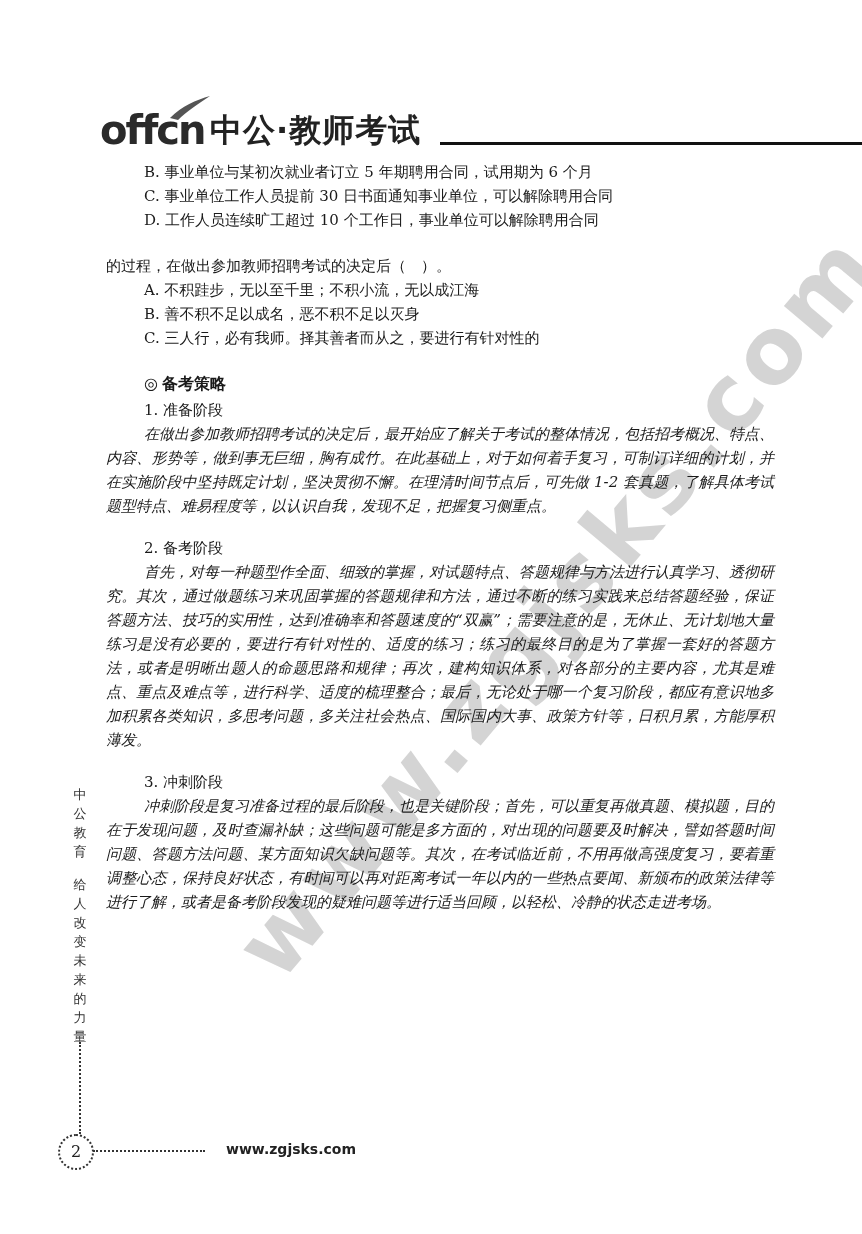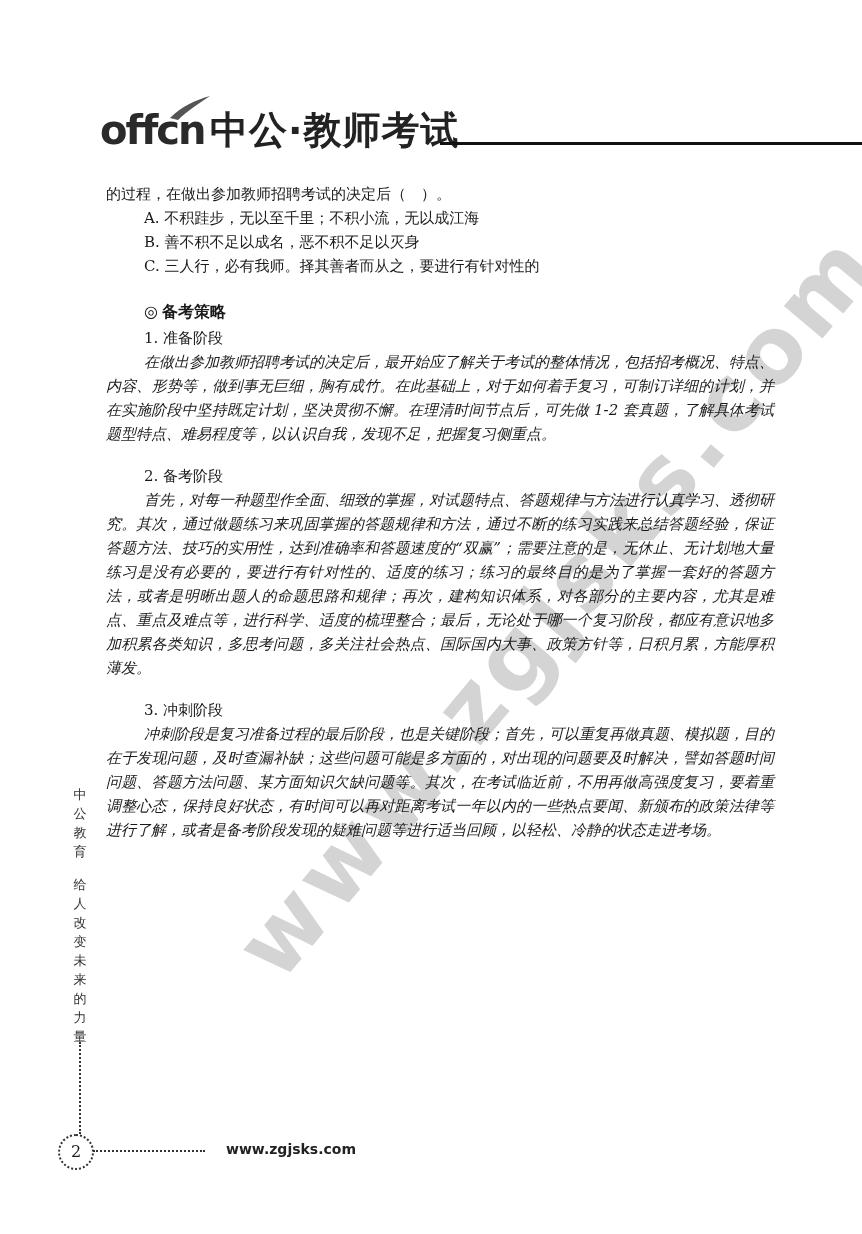--- a/index.html
+++ b/index.html
@@ -14,21 +14,21 @@
       font-family: "DejaVu Sans", "Liberation Sans", sans-serif;
       font-weight: bold; font-size: 40px; letter-spacing: -2px; color: #2a2a2a;
       line-height: 40px;
     }
     .logo-swoosh {
       position: absolute; left: 68px; top: 2px; width: 44px; height: 26px;
     }
     .logo-title {
       position: absolute; left: 110px; top: 20px;
       font-family: "DejaVu Sans", "Liberation Sans", sans-serif;
-      font-weight: bold; font-size: 38px; color: #222; line-height: 36px;
+      font-weight: bold; font-size: 32px; color: #222; line-height: 36px;
       letter-spacing: 1px;
     }
     .header-rule {
       position: absolute; left: 340px; top: 50px; width: 422px; height: 3px; background: #111;
     }
     .content {
       position: absolute; left: 106px; top: 160px; width: 668px;
       font-size: 15px; line-height: 24px;
     }
     .line { white-space: nowrap; }
@@ -82,20 +82,25 @@
     <path d="M2 24 C 14 12, 28 6, 42 2 C 30 10, 18 18, 10 26 Z" fill="#555"></path>
   </svg>
   <span class="logo-officn">offcn</span>
   <span class="logo-title">中公·教师考试</span>
   <div class="header-rule"></div>
 </div>
 
 <div class="watermark">www.zgjsks.com</div>
 
 <div class="content">
+  <div>
+    <div class="line opt">B. 事业单位与某初次就业者订立 5 年期聘用合同，试用期为 6 个月</div>
+    <div class="line opt">C. 事业单位工作人员提前 30 日书面通知事业单位，可以解除聘用合同</div>
+    <div class="line opt">D. 工作人员连续旷工超过 10 个工作日，事业单位可以解除聘用合同</div>
+  </div>
 
   <div class="gap-lg"></div>
 
   <div>
     <div class="line">的过程，在做出参加教师招聘考试的决定后（　）。</div>
     <div class="line opt">A. 不积跬步，无以至千里；不积小流，无以成江海</div>
     <div class="line opt">B. 善不积不足以成名，恶不积不足以灭身</div>
     <div class="line opt">C. 三人行，必有我师。择其善者而从之，要进行有针对性的</div>
   </div>
 

